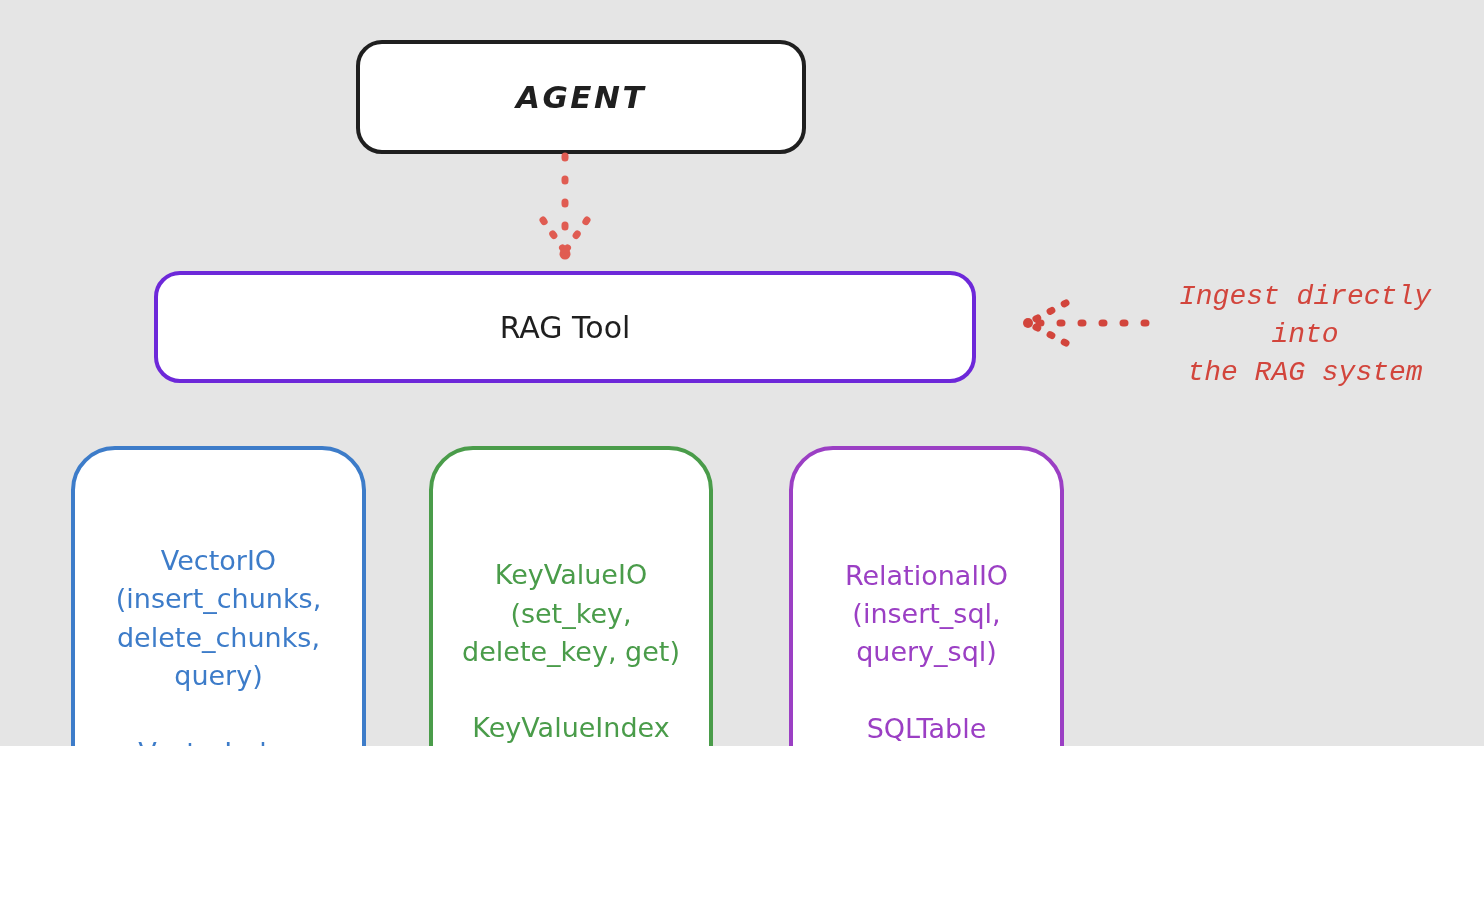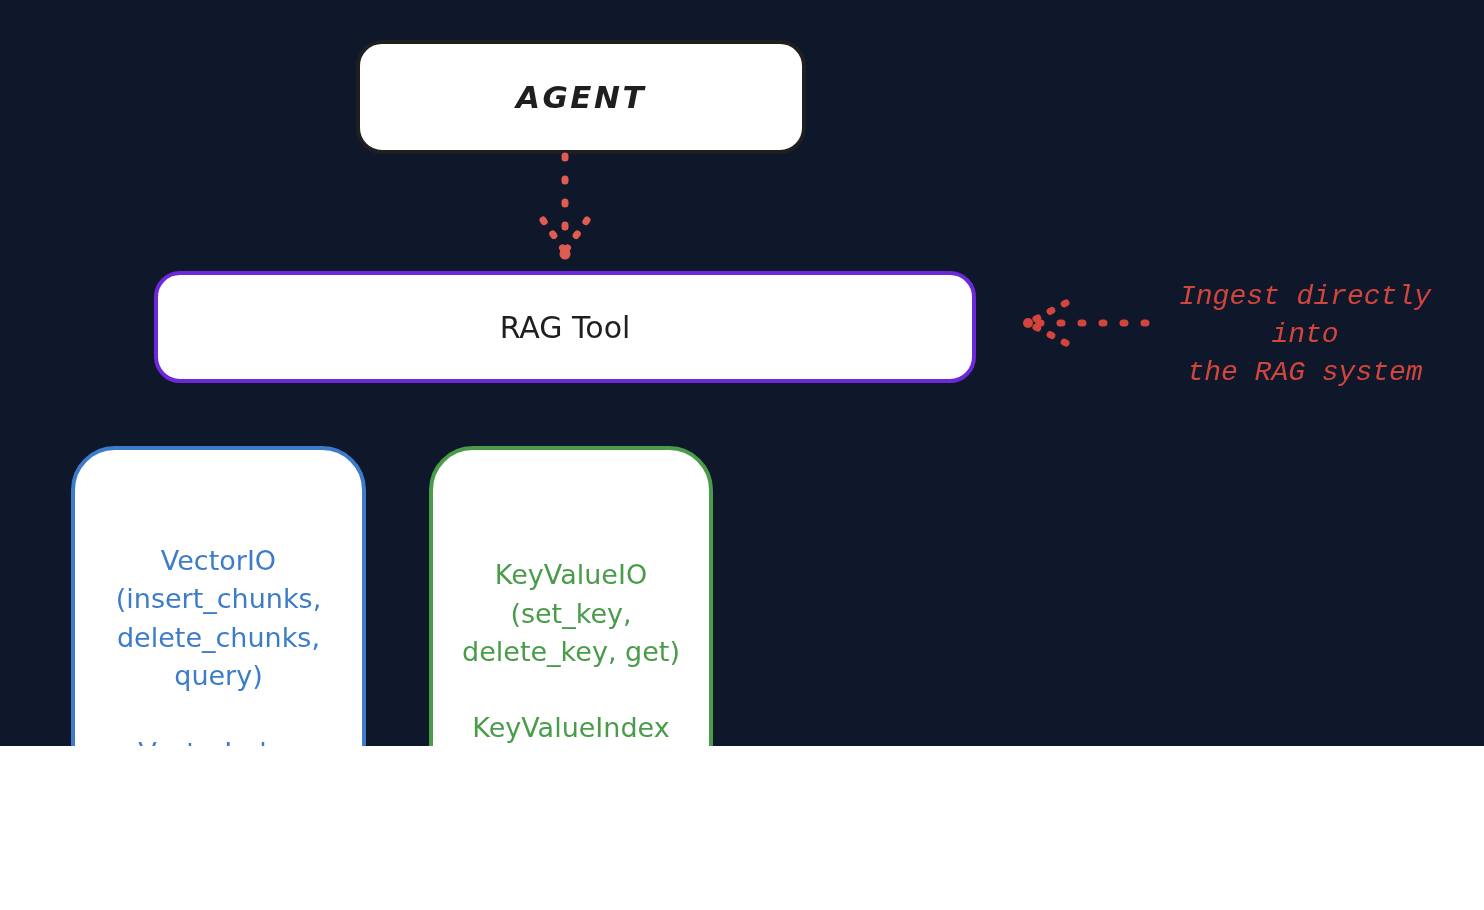--- a/index.html
+++ b/index.html
@@ -8,21 +8,21 @@
     padding: 0;
     background: #ffffff;
   }
   body {
     font-family: "DejaVu Sans", sans-serif;
   }
   #canvas {
     position: relative;
     width: 1484px;
     height: 746px;
-    background: #0f172a;
+    background: #e5e5e5;
     overflow: hidden;
   }
 
   
   .node {
     position: absolute;
     box-sizing: border-box;
     background: #ffffff;
     display: flex;
     align-items: center;
@@ -186,14 +186,21 @@
   </div>
 
   <div class="node io-node" id="keyvalueio-node">
     <span class="node-label">KeyValueIO
 (set_key,
 delete_key, get)
 
 KeyValueIndex</span>
   </div>
 
+  <div class="node io-node" id="relationalio-node">
+    <span class="node-label">RelationalIO
+(insert_sql,
+query_sql)
+
+SQLTable</span>
+  </div>
 
 </div>
 
 </body></html>

